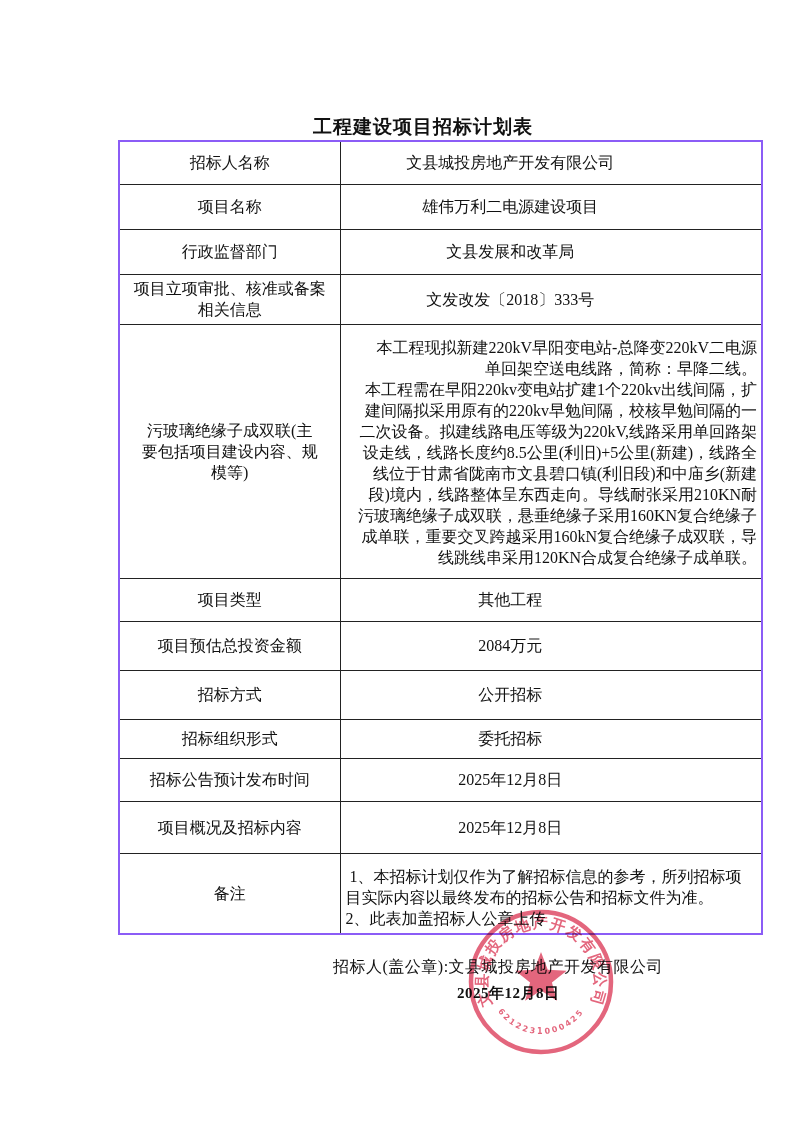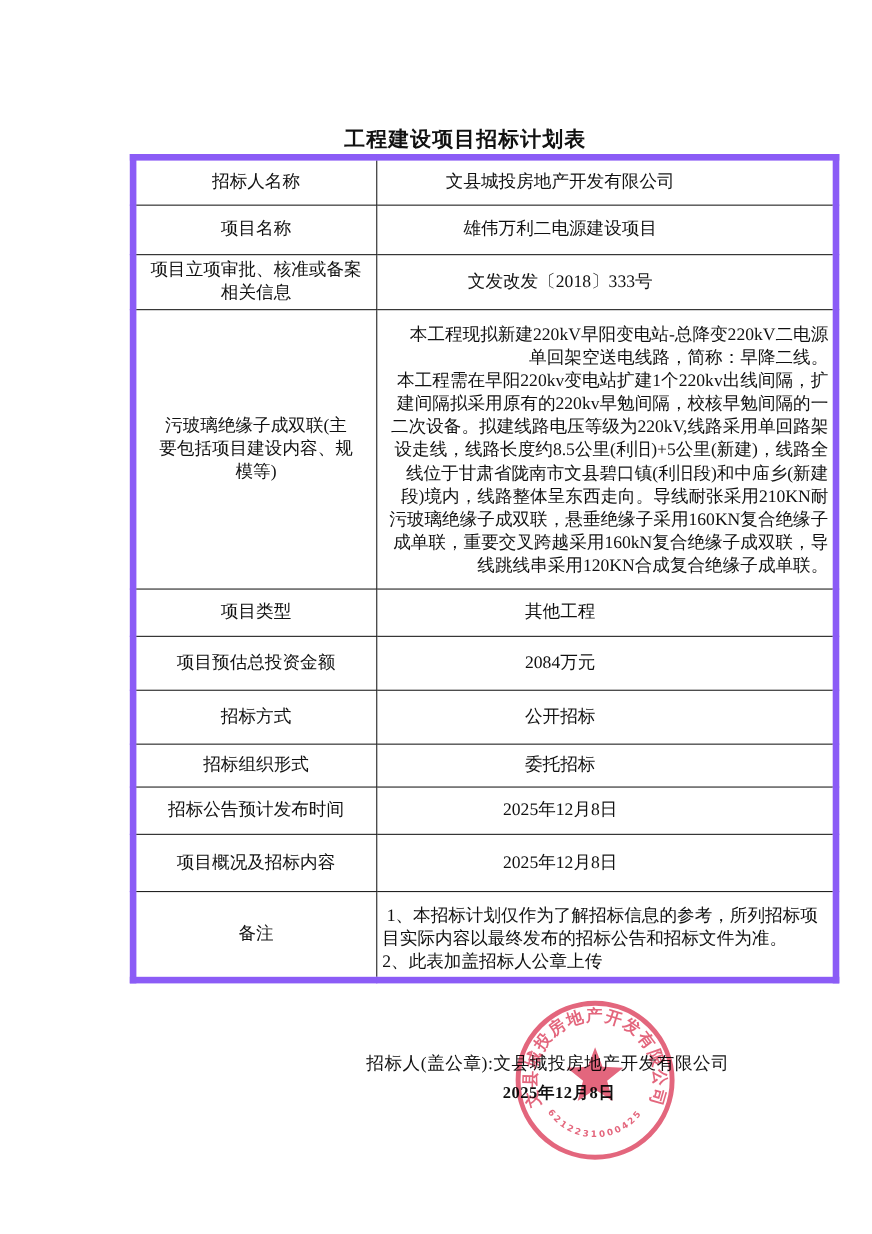--- a/index.html
+++ b/index.html
@@ -8,21 +8,21 @@
     font-family:"Liberation Serif","DejaVu Serif",serif;color:#111;
   }
   .page{position:absolute;inset:0;overflow:hidden;}
   .doc-title{
     position:absolute;top:114px;left:118px;width:610px;
     text-align:center;font-size:19px;font-weight:700;letter-spacing:1px;
   }
   table.plan{
     position:absolute;left:118px;top:140px;width:645px;
     border-collapse:collapse;table-layout:fixed;
-    border:6px solid #8b5cf6;
+    border:2px solid #8b5cf6;
   }
   table.plan td{
     border:1.5px solid #222;
     font-size:16px;line-height:21px;
     vertical-align:middle;overflow:hidden;
   }
   td.lbl{
     text-align:center;white-space:pre-wrap;padding:2px 6px;
   }
   td.val-center{
@@ -67,20 +67,24 @@
         <col>
       </colgroup>
     <tbody>
       <tr style="height:43px">
         <td class="lbl">招标人名称</td>
         <td class="val-center">文县城投房地产开发有限公司</td>
       </tr>
       <tr style="height:45px">
         <td class="lbl">项目名称</td>
         <td class="val-center">雄伟万利二电源建设项目</td>
+      </tr>
+      <tr style="height:45px">
+        <td class="lbl">行政监督部门</td>
+        <td class="val-center">文县发展和改革局</td>
       </tr>
       <tr style="height:50px">
         <td class="lbl">项目立项审批、核准或备案
 相关信息</td>
         <td class="val-center">文发改发〔2018〕333号</td>
       </tr>
       <tr style="height:254px">
         <td class="lbl">污玻璃绝缘子成双联(主
 要包括项目建设内容、规
 模等)</td>

